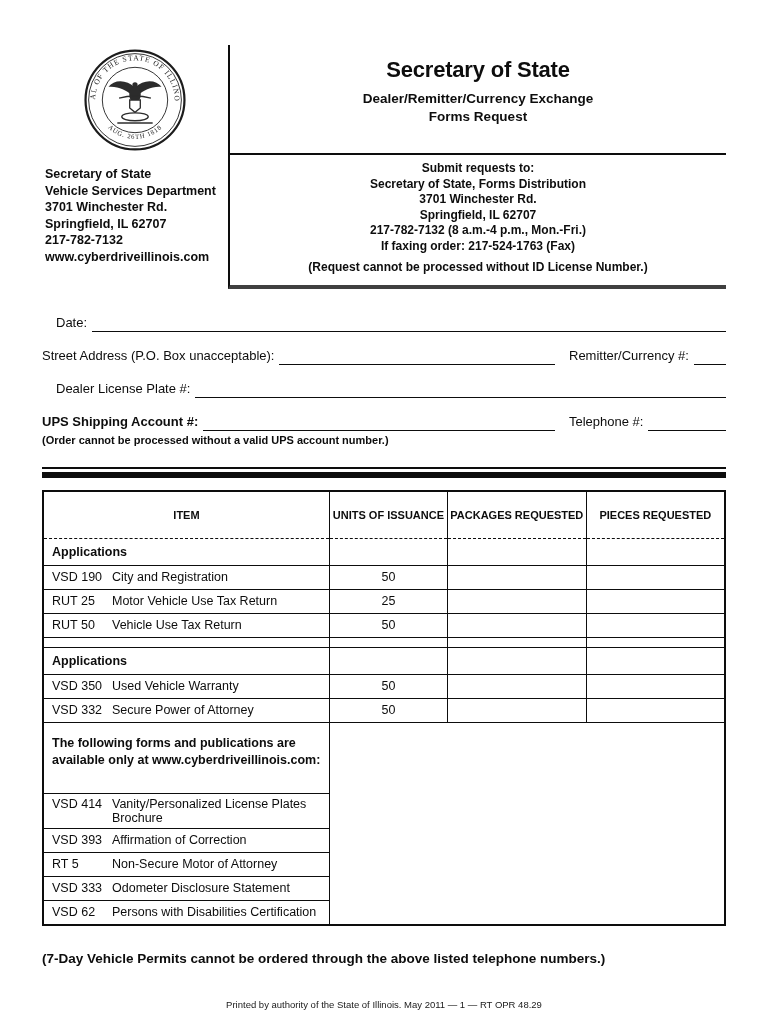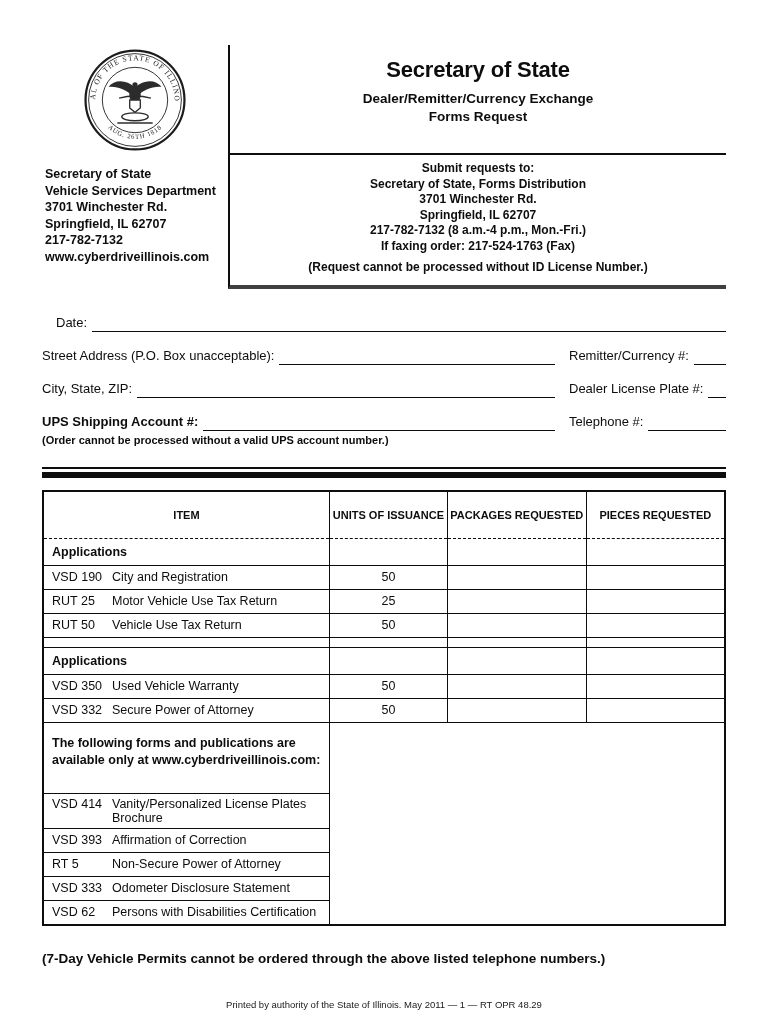--- a/index.html
+++ b/index.html
@@ -135,24 +135,20 @@
       <div class="field f-left">
         <span class="flabel">Street Address (P.O. Box unacceptable):</span>
         <span class="fline"></span>
       </div>
       <div class="field f-right">
         <span class="flabel">Remitter/Currency #:</span>
         <span class="fline"></span>
       </div>
     </div>
     <div class="frow">
-      <div class="field f-left">
-        <span class="flabel">City, State, ZIP:</span>
-        <span class="fline"></span>
-      </div>
       <div class="field f-right">
         <span class="flabel">Dealer License Plate #:</span>
         <span class="fline"></span>
       </div>
     </div>
     <div class="frow frow-last">
       <div class="field f-left">
         <span class="flabel bold">UPS Shipping Account #:</span>
         <span class="fline"></span>
       </div>
@@ -275,21 +271,21 @@
           <div class="ic">
               <span class="code">VSD 393</span>
               <span class="desc">Affirmation of Correction</span>
             </div>
         </td>
       </tr>
       <tr class="item-row">
         <td class="item-cell">
           <div class="ic">
               <span class="code">RT 5</span>
-              <span class="desc">Non-Secure Power of Attorney</span>
+              <span class="desc">Non-Secure Motor of Attorney</span>
             </div>
         </td>
       </tr>
       <tr class="item-row">
         <td class="item-cell">
           <div class="ic">
               <span class="code">VSD 333</span>
               <span class="desc">Odometer Disclosure Statement</span>
             </div>
         </td>

